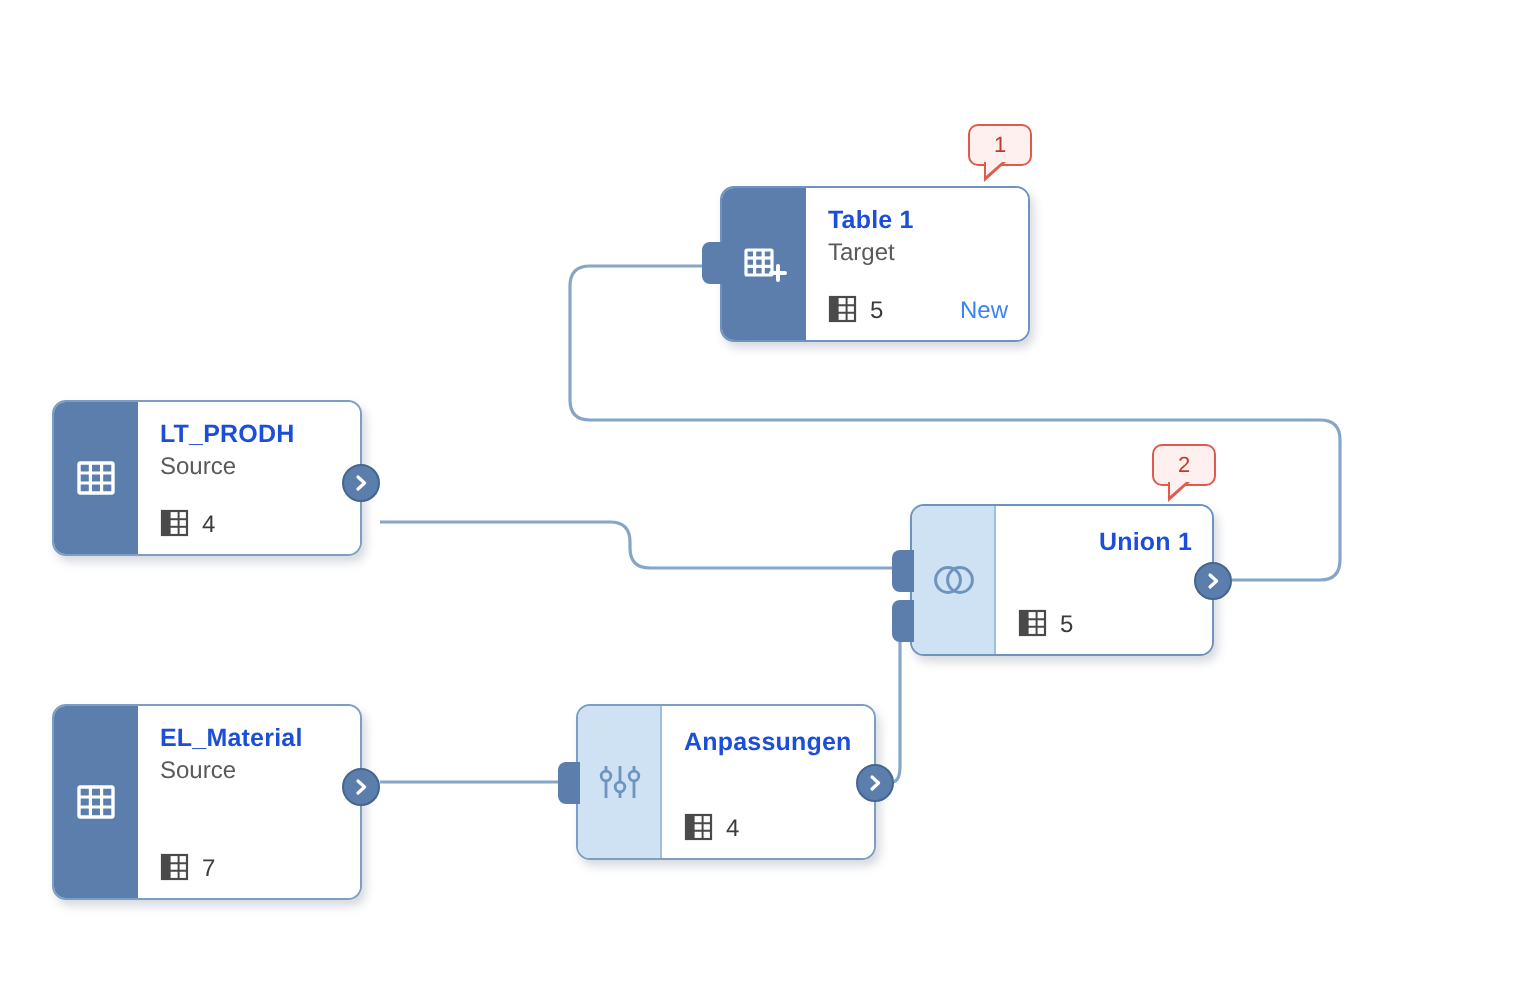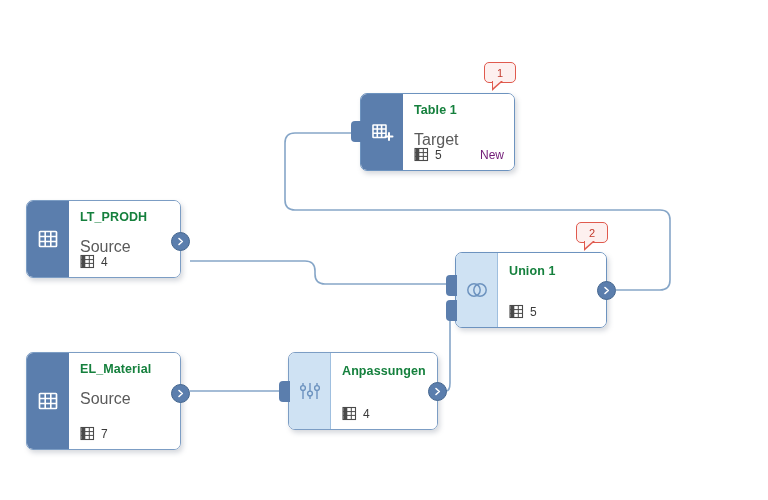--- a/index.html
+++ b/index.html
@@ -68,51 +68,51 @@
     flex: 1 1 auto;
     position: relative;
     background: #ffffff;
     padding: 9px 10px 0 11px;
     box-sizing: border-box;
   }
 
   .node-title {
     font-size: 12.5px;
     font-weight: bold;
-    color: #15803d;
+    color: #1d4ed8;
     line-height: 15px;
     letter-spacing: 0.1px;
     white-space: nowrap;
   }
   .node-sub {
-    font-size: 16px;
+    font-size: 12px;
     color: #5a5a5a;
     line-height: 15px;
-    margin-top: 14px;
+    margin-top: 1px;
     white-space: nowrap;
   }
 
   .node-footer {
     position: absolute;
     left: 11px;
     right: 10px;
     bottom: 8px;
     display: flex;
     align-items: center;
   }
   .count-text {
     font-size: 12px;
     color: #3b3b3b;
     margin-left: 6px;
     line-height: 14px;
   }
   .status-text {
     margin-left: auto;
     font-size: 12px;
-    color: #701a75;
+    color: #3b82f6;
     line-height: 14px;
   }
 
   
   .tbl-glyph { display:block; }
 
   
   .port-in {
     position: absolute;
     width: 11px;
@@ -269,21 +269,21 @@
   <div class="node sel" style="left:455px; top:252px; width:152px; height:76px;">
     <div class="port-in" style="top:23px;"></div>
     <div class="port-in" style="top:48px;"></div>
     <div class="node-inner">
       <div class="icon-panel light">
         <svg width="26" height="22" viewBox="0 0 26 22">
           <circle cx="10" cy="11" r="6.2" fill="none" stroke="#6d93bf" stroke-width="1.5"></circle>
           <circle cx="16" cy="11" r="6.2" fill="none" stroke="#6d93bf" stroke-width="1.5"></circle>
         </svg>
       </div>
-      <div class="body-panel" style="padding-top:11px;">
+      <div class="body-panel" style="padding-top:11px;text-align:right;">
         <div class="node-title">Union 1</div>
         <div class="node-footer">
           <svg class="tbl-glyph" width="15" height="15" viewBox="0 0 15 15">
             <rect x="1" y="1.5" width="12.5" height="12" fill="#ffffff" stroke="#4a4a4a" stroke-width="1.1"></rect>
             <rect x="1.5" y="2" width="3.8" height="11" fill="#4a4a4a"></rect>
             <g stroke="#4a4a4a" stroke-width="1">
               <line x1="1" y1="5.6" x2="13.5" y2="5.6"></line>
               <line x1="1" y1="9.4" x2="13.5" y2="9.4"></line>
               <line x1="9.3" y1="1.5" x2="9.3" y2="13.5"></line>
             </g>

